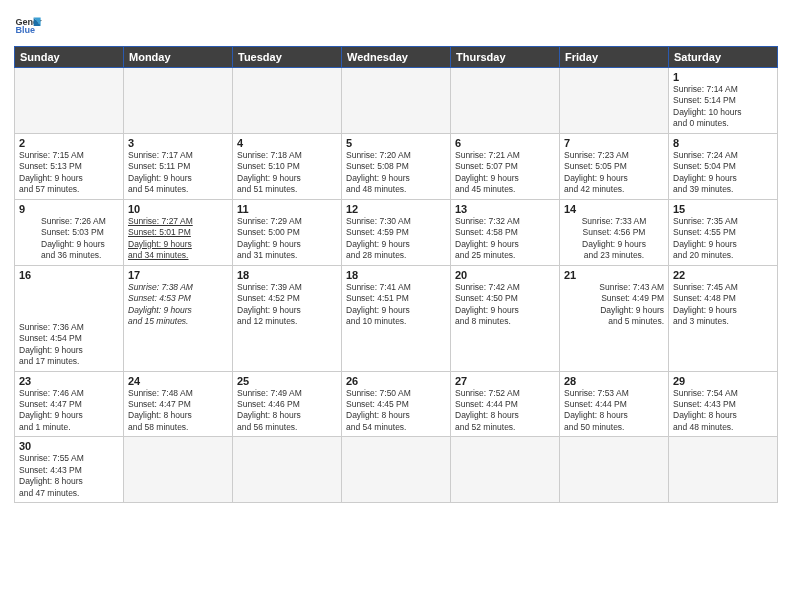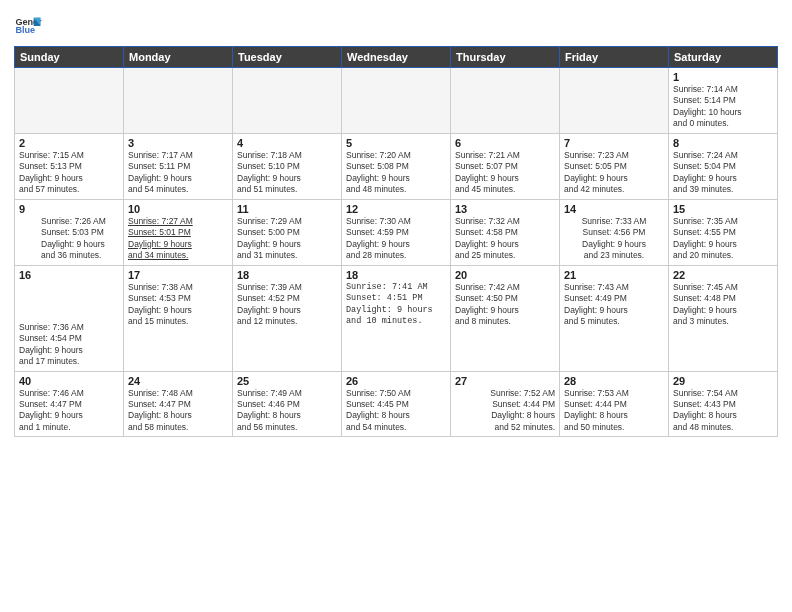--- a/index.html
+++ b/index.html
@@ -233,64 +233,64 @@
         <tr>
           <td>
             <span class="day-number">16</span>
             <div class="day-info" style="white-space: pre-line; margin-top: 41px;">Sunrise: 7:36 AM
 Sunset: 4:54 PM
 Daylight: 9 hours
 and 17 minutes.</div>
           </td>
           <td>
             <span class="day-number">17</span>
-            <div class="day-info" style="white-space: pre-line;">Sunrise: 7:38 AM
+            <div class="day-info" style="white-space: pre-line; font-style: italic;">Sunrise: 7:38 AM
 Sunset: 4:53 PM
 Daylight: 9 hours
 and 15 minutes.</div>
           </td>
           <td>
             <span class="day-number">18</span>
             <div class="day-info" style="white-space: pre-line;">Sunrise: 7:39 AM
 Sunset: 4:52 PM
 Daylight: 9 hours
 and 12 minutes.</div>
           </td>
           <td>
             <span class="day-number">18</span>
-            <div class="day-info" style="white-space: pre-line; font-family: Liberation Mono, monospace;">Sunrise: 7:41 AM
+            <div class="day-info" style="white-space: pre-line;">Sunrise: 7:41 AM
 Sunset: 4:51 PM
 Daylight: 9 hours
 and 10 minutes.</div>
           </td>
           <td>
             <span class="day-number">20</span>
             <div class="day-info" style="white-space: pre-line;">Sunrise: 7:42 AM
 Sunset: 4:50 PM
 Daylight: 9 hours
 and 8 minutes.</div>
           </td>
           <td>
             <span class="day-number">21</span>
-            <div class="day-info" style="white-space: pre-line;">Sunrise: 7:43 AM
+            <div class="day-info" style="white-space: pre-line; text-align: right;">Sunrise: 7:43 AM
 Sunset: 4:49 PM
 Daylight: 9 hours
 and 5 minutes.</div>
           </td>
           <td>
             <span class="day-number">22</span>
             <div class="day-info" style="white-space: pre-line;">Sunrise: 7:45 AM
 Sunset: 4:48 PM
 Daylight: 9 hours
 and 3 minutes.</div>
           </td>
         </tr>
         <tr>
           <td>
-            <span class="day-number">40</span>
+            <span class="day-number">23</span>
             <div class="day-info" style="white-space: pre-line;">Sunrise: 7:46 AM
 Sunset: 4:47 PM
 Daylight: 9 hours
 and 1 minute.</div>
           </td>
           <td>
             <span class="day-number">24</span>
             <div class="day-info" style="white-space: pre-line;">Sunrise: 7:48 AM
 Sunset: 4:47 PM
 Daylight: 8 hours
@@ -305,35 +305,50 @@
           </td>
           <td>
             <span class="day-number">26</span>
             <div class="day-info" style="white-space: pre-line;">Sunrise: 7:50 AM
 Sunset: 4:45 PM
 Daylight: 8 hours
 and 54 minutes.</div>
           </td>
           <td>
             <span class="day-number">27</span>
-            <div class="day-info" style="white-space: pre-line; text-align: right;">Sunrise: 7:52 AM
+            <div class="day-info" style="white-space: pre-line;">Sunrise: 7:52 AM
 Sunset: 4:44 PM
 Daylight: 8 hours
 and 52 minutes.</div>
           </td>
           <td>
             <span class="day-number">28</span>
             <div class="day-info" style="white-space: pre-line;">Sunrise: 7:53 AM
 Sunset: 4:44 PM
 Daylight: 8 hours
 and 50 minutes.</div>
           </td>
           <td>
             <span class="day-number">29</span>
             <div class="day-info" style="white-space: pre-line;">Sunrise: 7:54 AM
 Sunset: 4:43 PM
 Daylight: 8 hours
 and 48 minutes.</div>
           </td>
+        </tr>
+        <tr>
+          <td>
+            <span class="day-number">30</span>
+            <div class="day-info" style="white-space: pre-line;">Sunrise: 7:55 AM
+Sunset: 4:43 PM
+Daylight: 8 hours
+and 47 minutes.</div>
+          </td>
+          <td class="empty"></td>
+          <td class="empty"></td>
+          <td class="empty"></td>
+          <td class="empty"></td>
+          <td class="empty"></td>
+          <td class="empty"></td>
         </tr>
       </tbody>
   </table>
 </div>
 
 </body></html>

